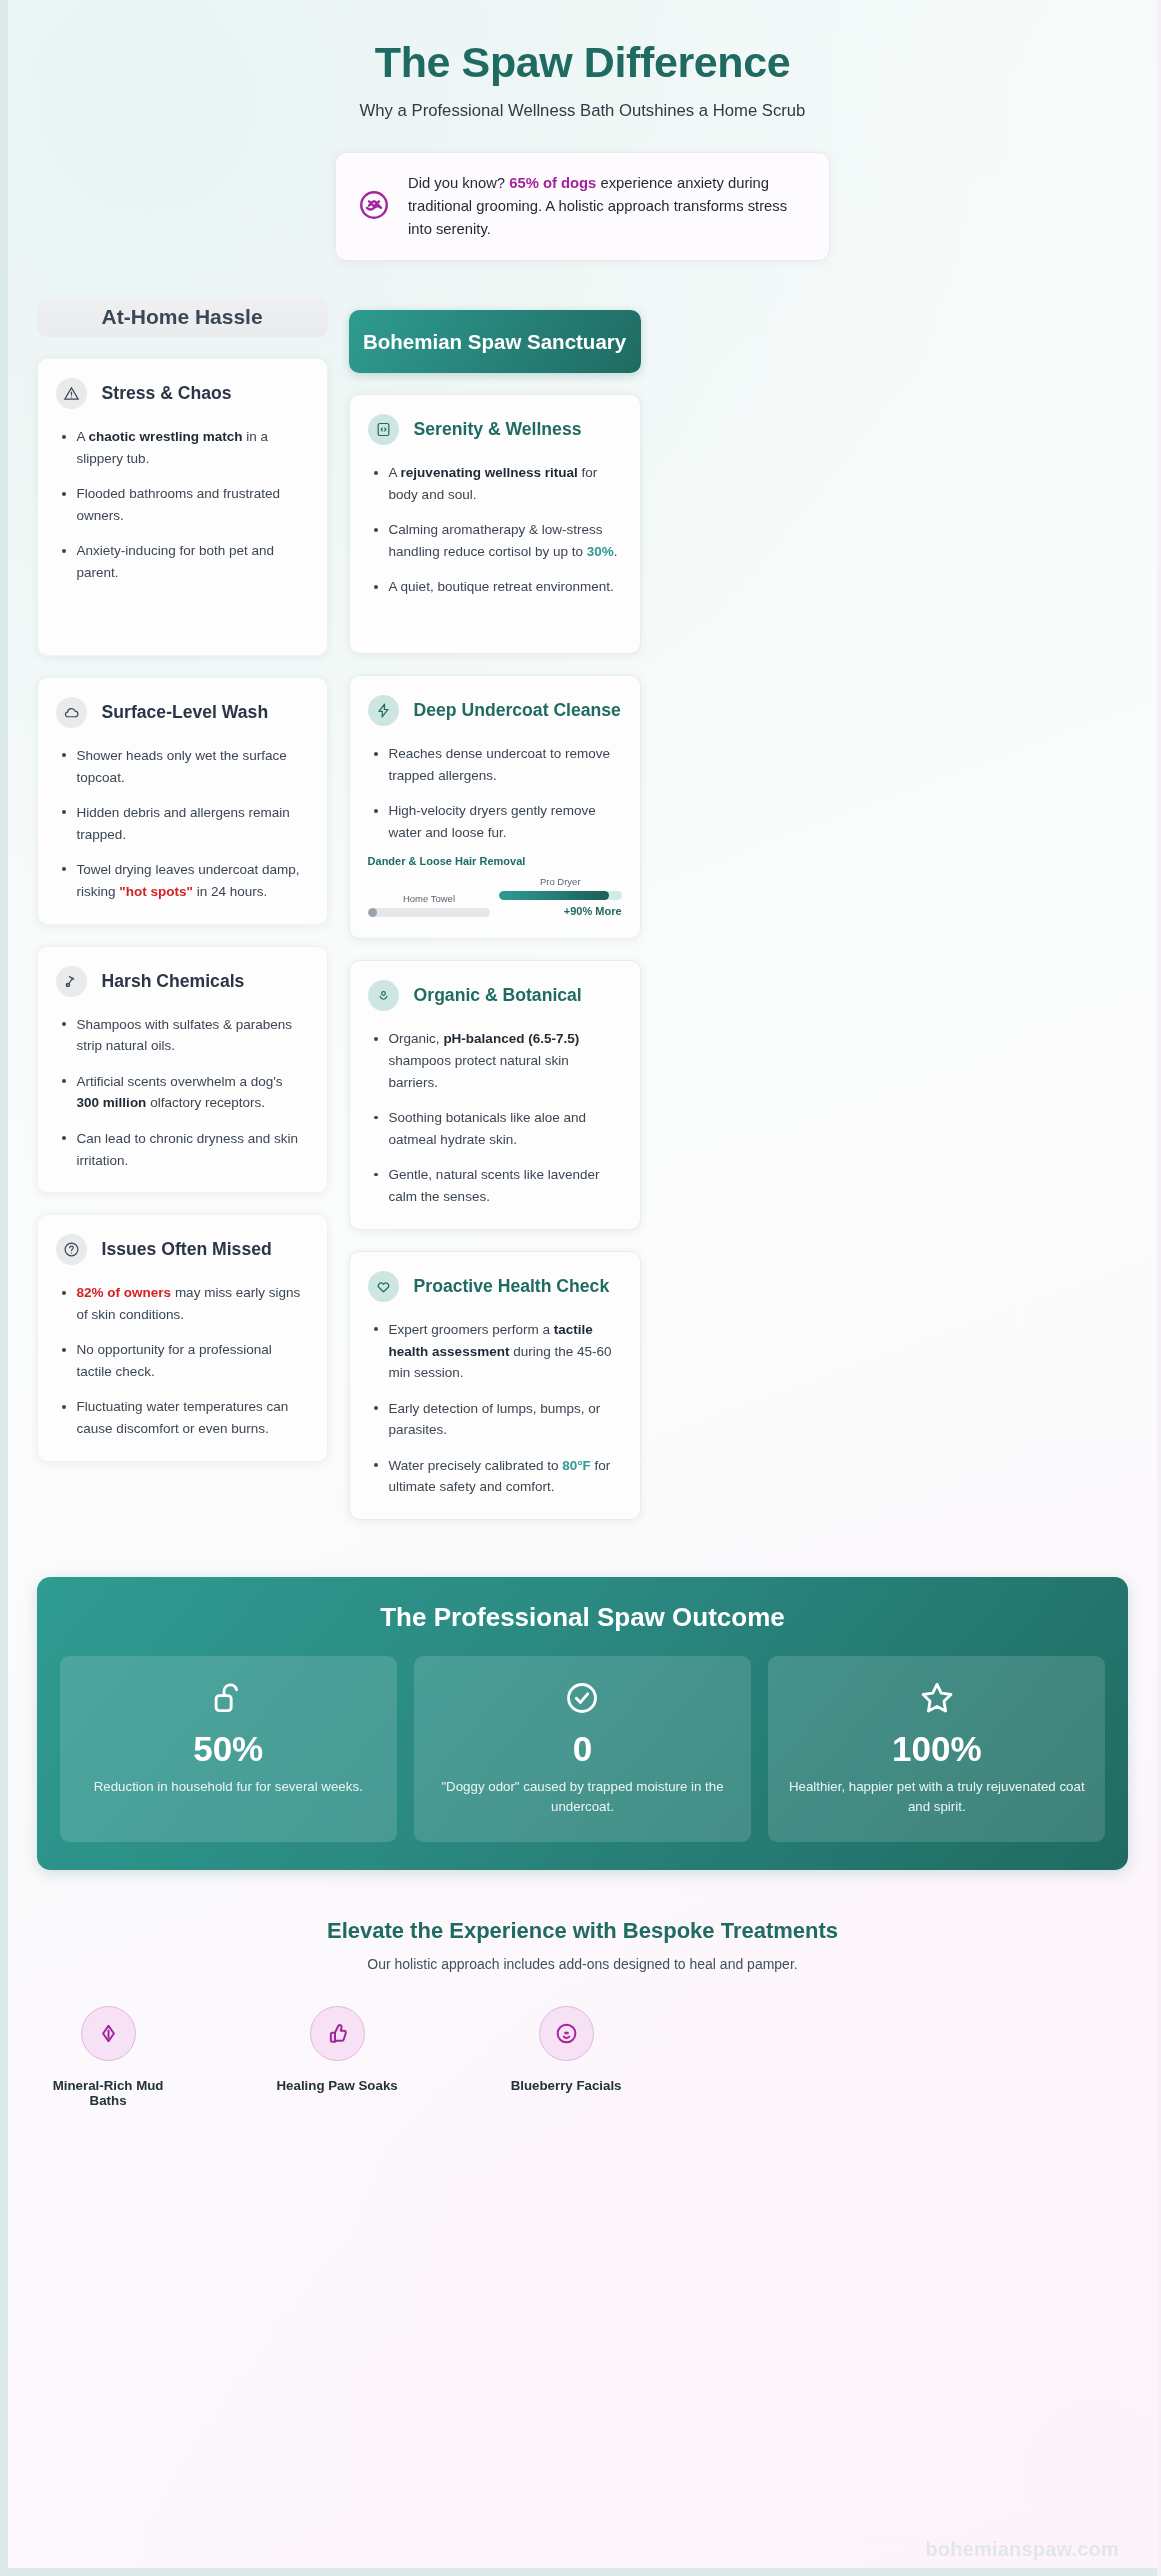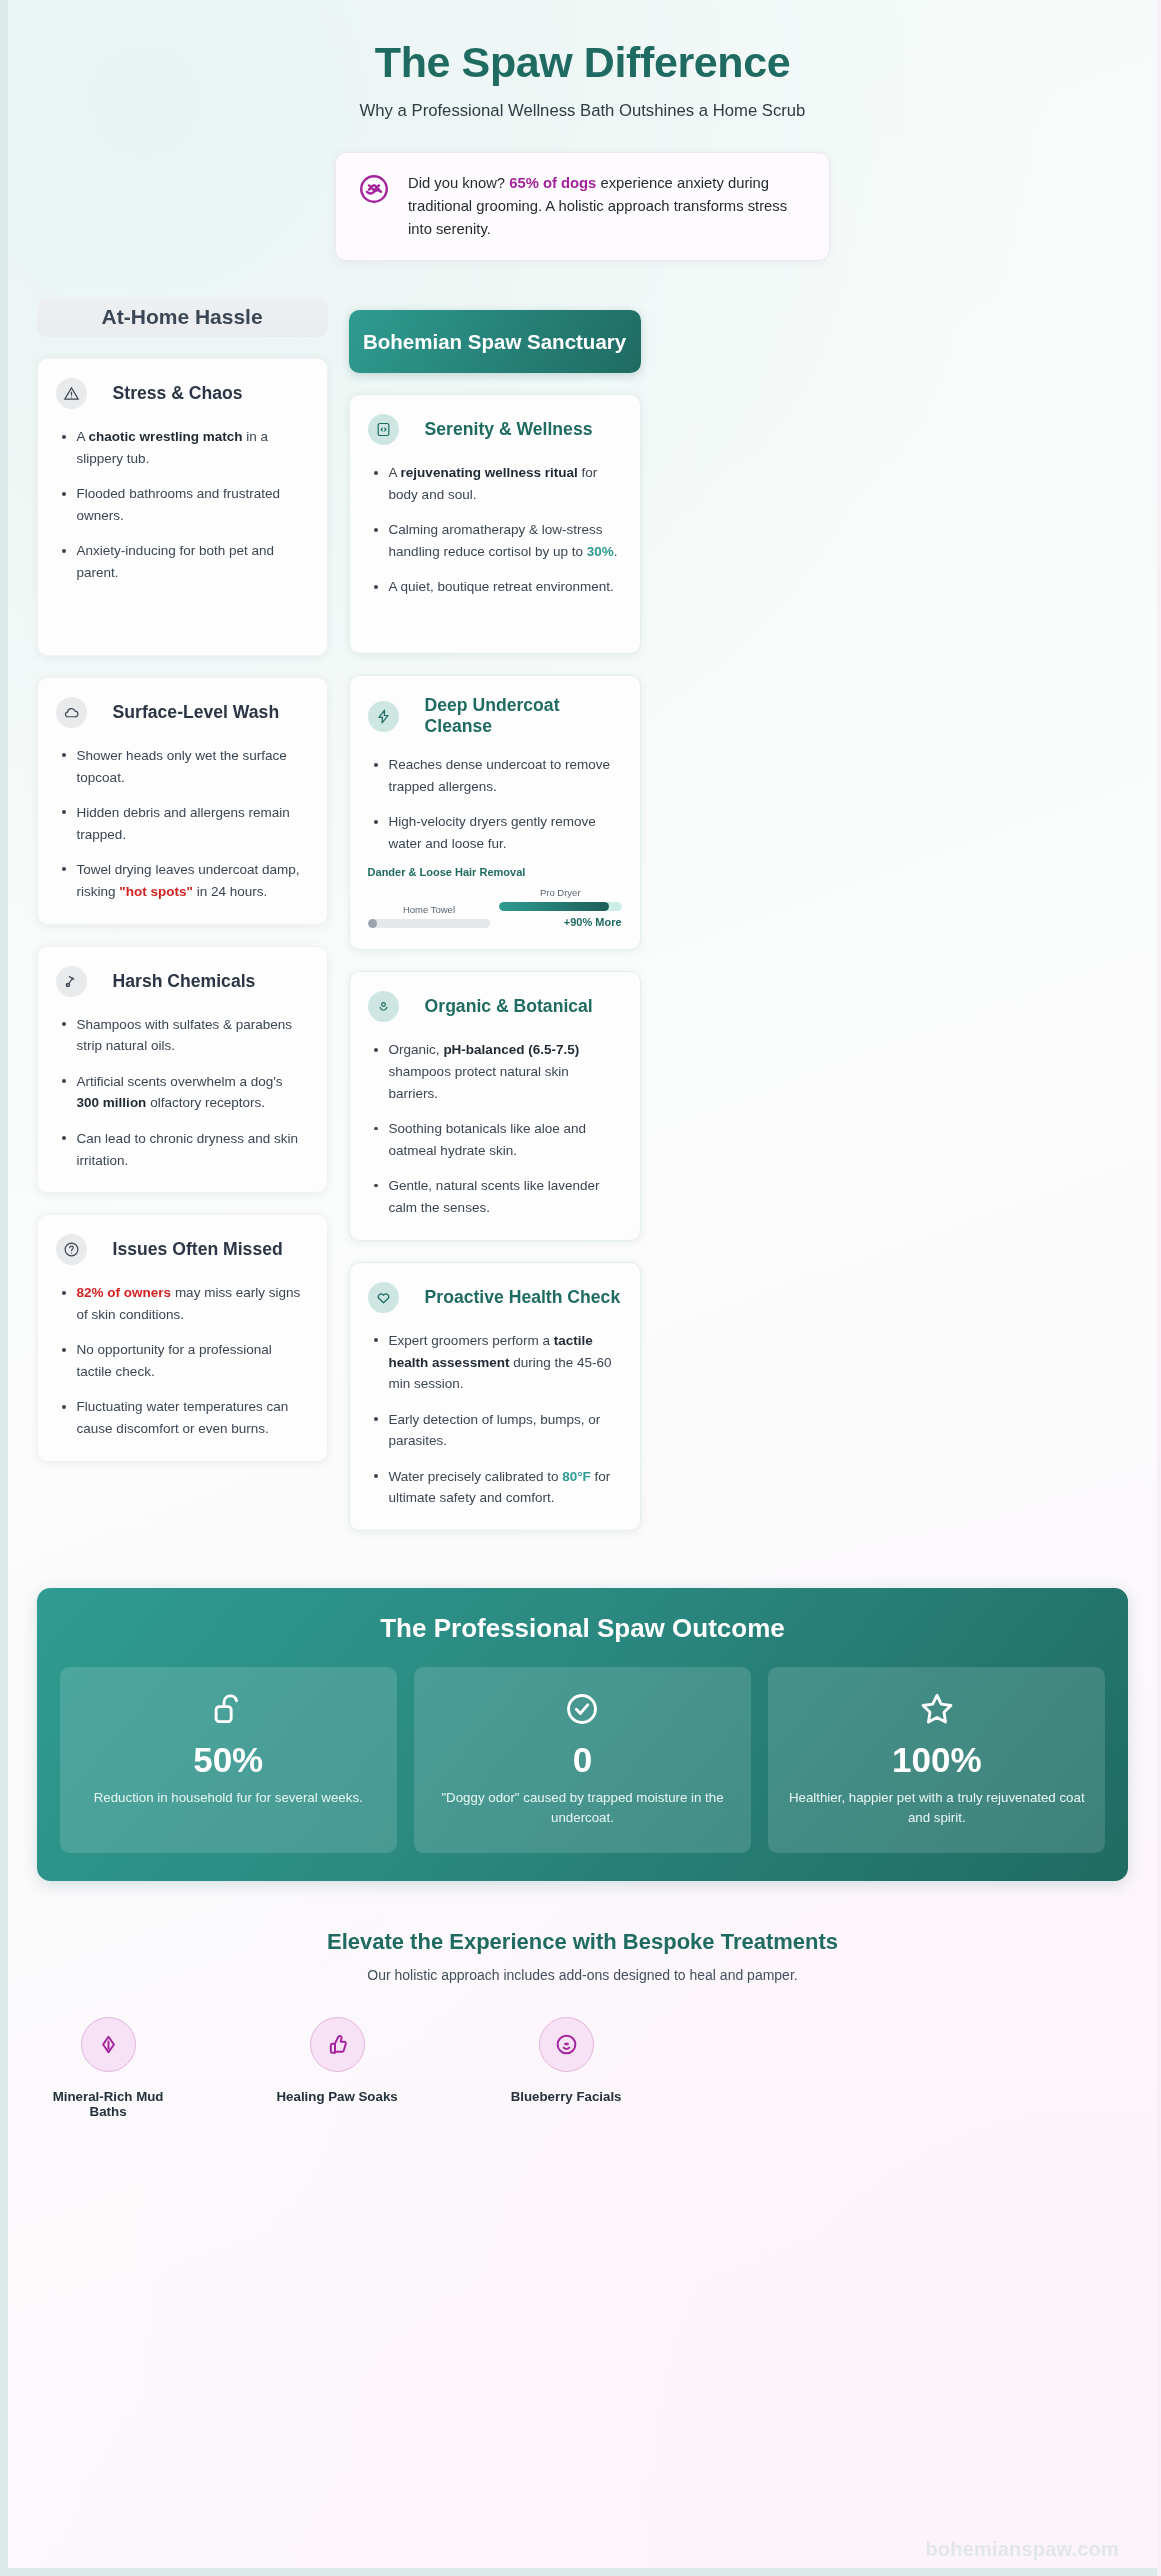--- a/index.html
+++ b/index.html
@@ -42,20 +42,21 @@
   
   .fact-box {
     margin: 31px auto 0;
     width: 495px;
     background: #fdfbfd;
     border: 1px solid #f0e6ef;
     border-radius: 11.4px;
     box-shadow: 0 1.9px 9.5px rgba(90,60,90,0.06);
     padding: 19px 21px;
     display: flex;
+    align-items: center;
     gap: 17px;
   }
   .fact-icon { flex: 0 0 34px; color: #a3249c; }
   .fact-text {
     font-size: 14.8px;
     line-height: 1.55;
     color: #242c33;
   }
   .fact-text b { color: #a3249c; font-weight: bold; }
 
@@ -91,21 +92,21 @@
   
   .card {
     background: #fdfdfd;
     border-radius: 10.5px;
     padding: 19px 18px 21px;
     box-shadow: 0 1.9px 8.6px rgba(35,50,70,0.07);
     margin-bottom: 21px;
   }
   .card-bad { border: 1px solid #f1f2f4; }
   .card-good { border: 1px solid #e2efed; }
-  .card-head { display: flex; align-items: center; gap: 26px; margin-bottom: 17px; }
+  .card-head { display: flex; align-items: center; gap: 15px; margin-bottom: 17px; }
   .badge {
     width: 31px; height: 31px; border-radius: 50%;
     display: flex; align-items: center; justify-content: center;
     flex: 0 0 31px;
   }
   .badge-bad { background: #e9eaec; color: #3e4856; }
   .badge-good { background: #cde6e2; color: #1f6b62; }
   .card-title { font-size: 17.6px; font-weight: bold; }
   .title-bad { color: #2b3545; }
   .title-good { color: #1f6b62; }

